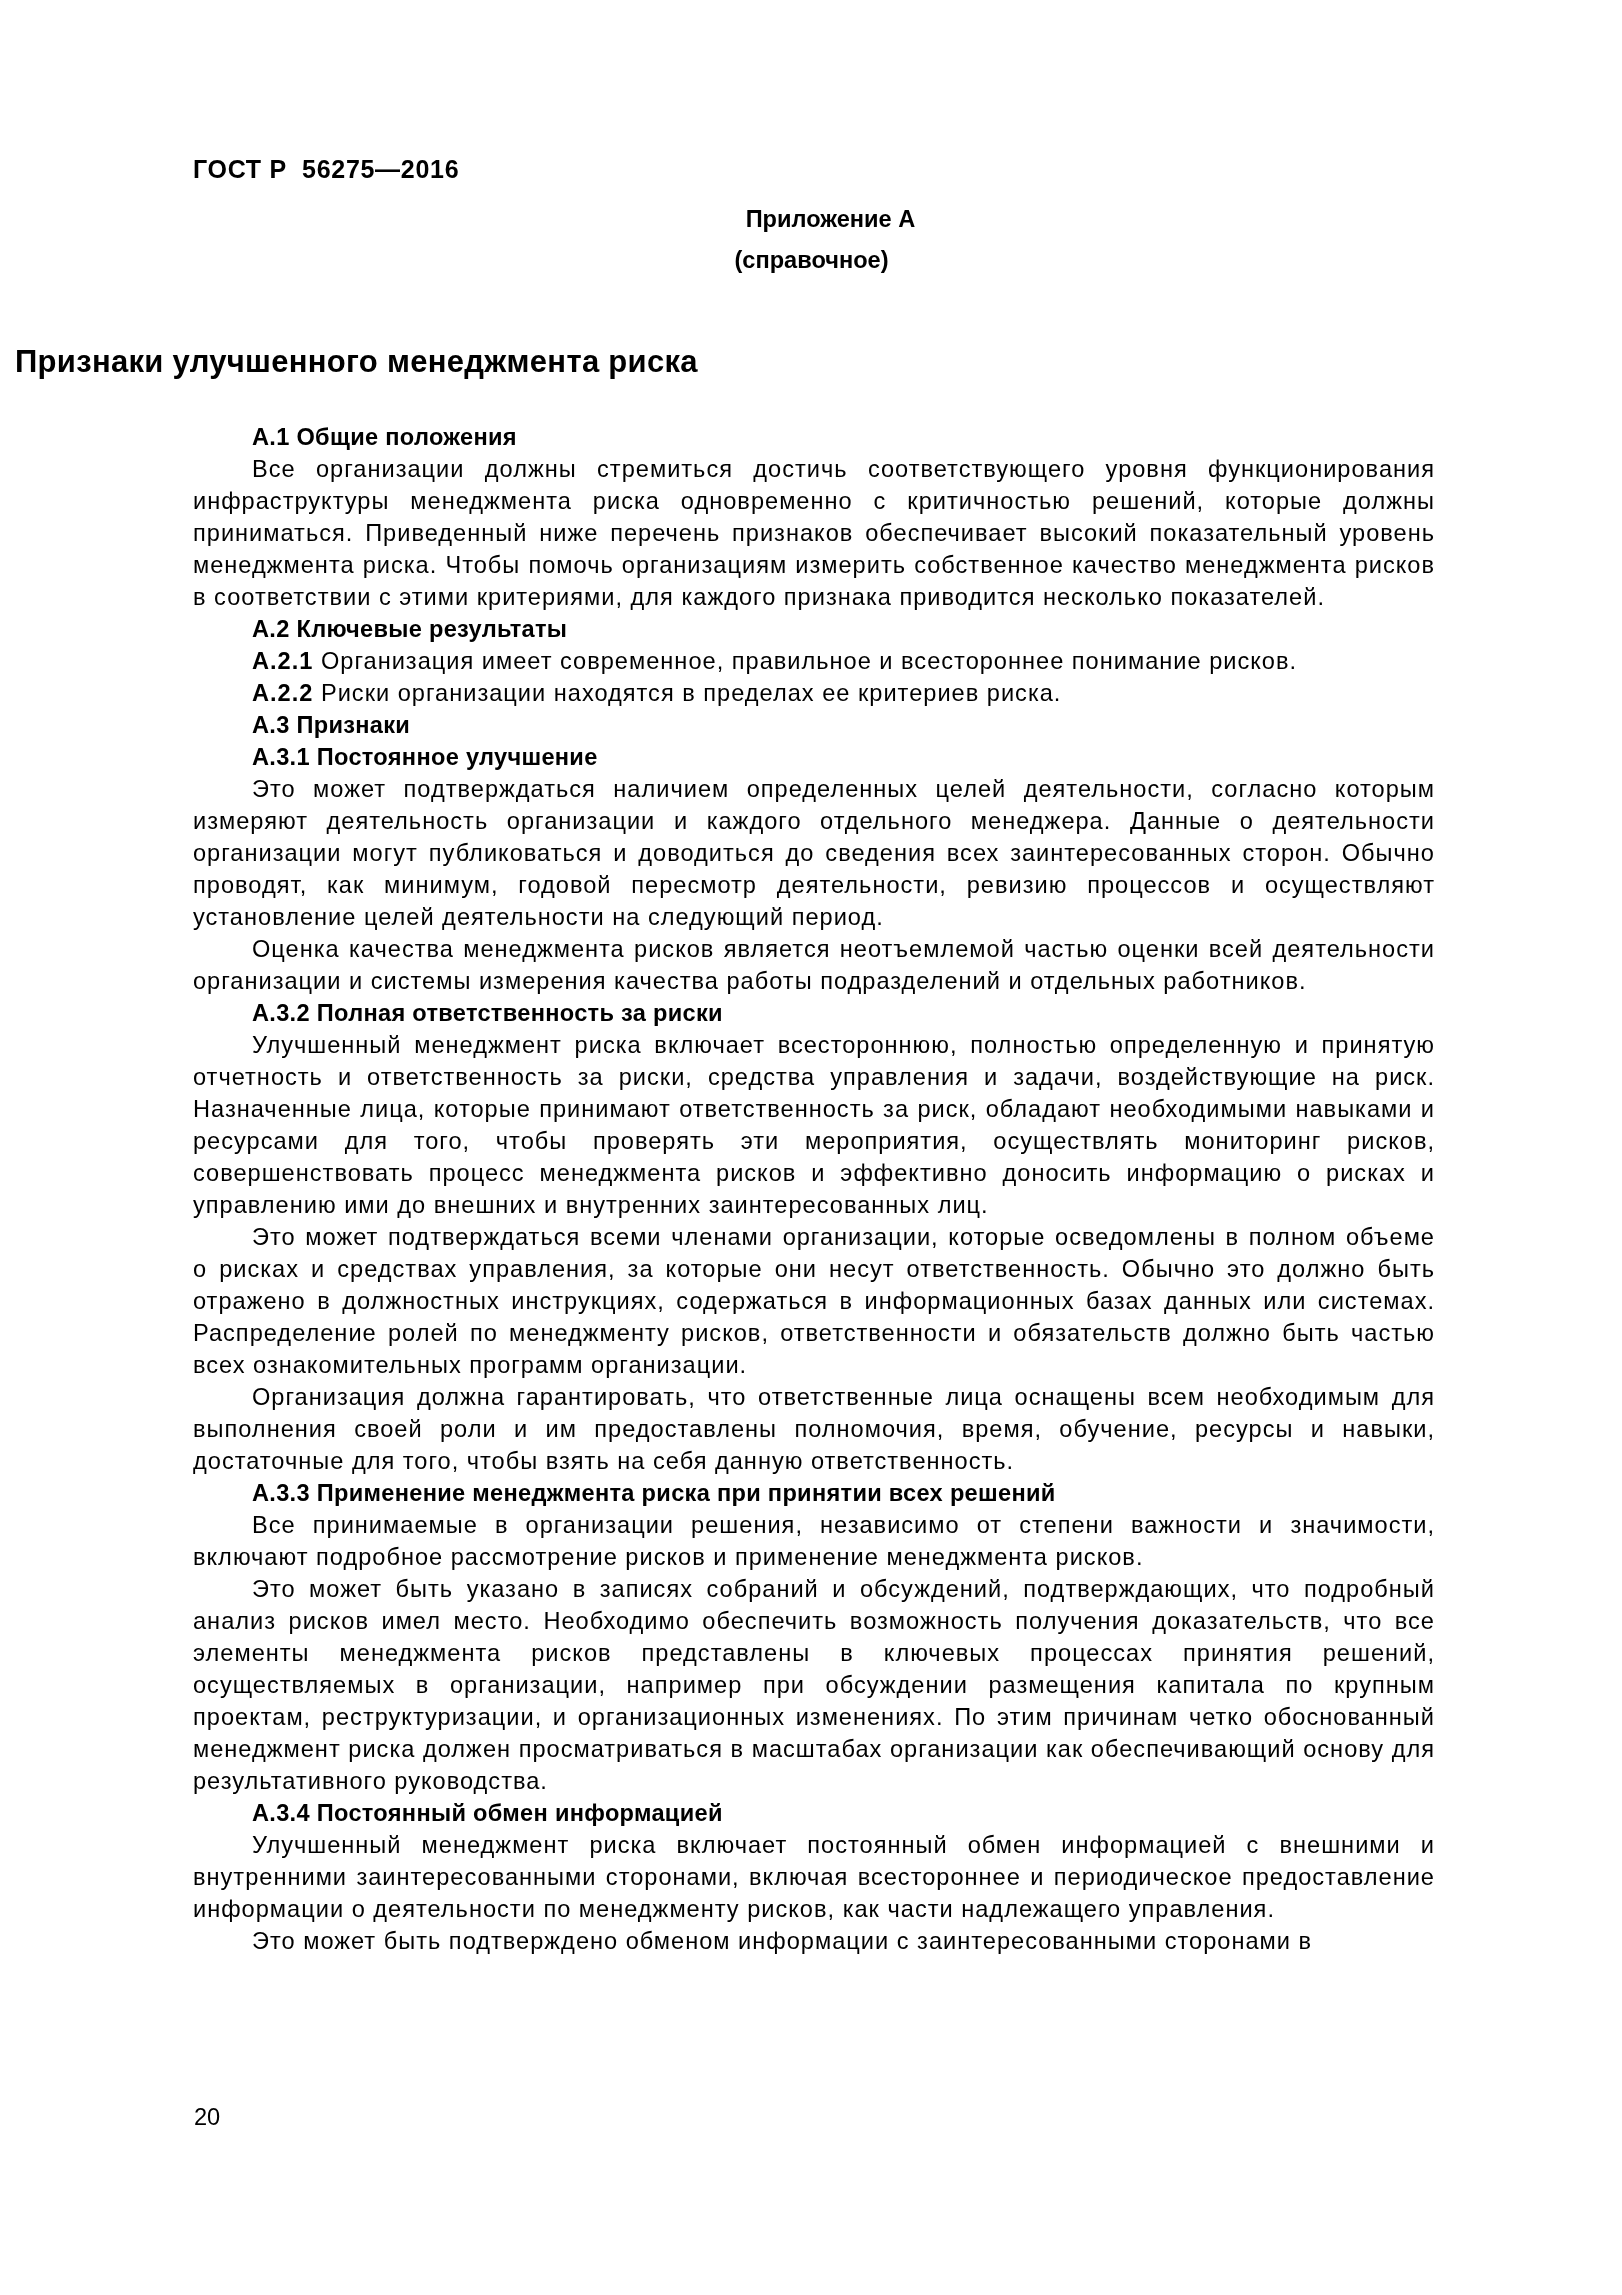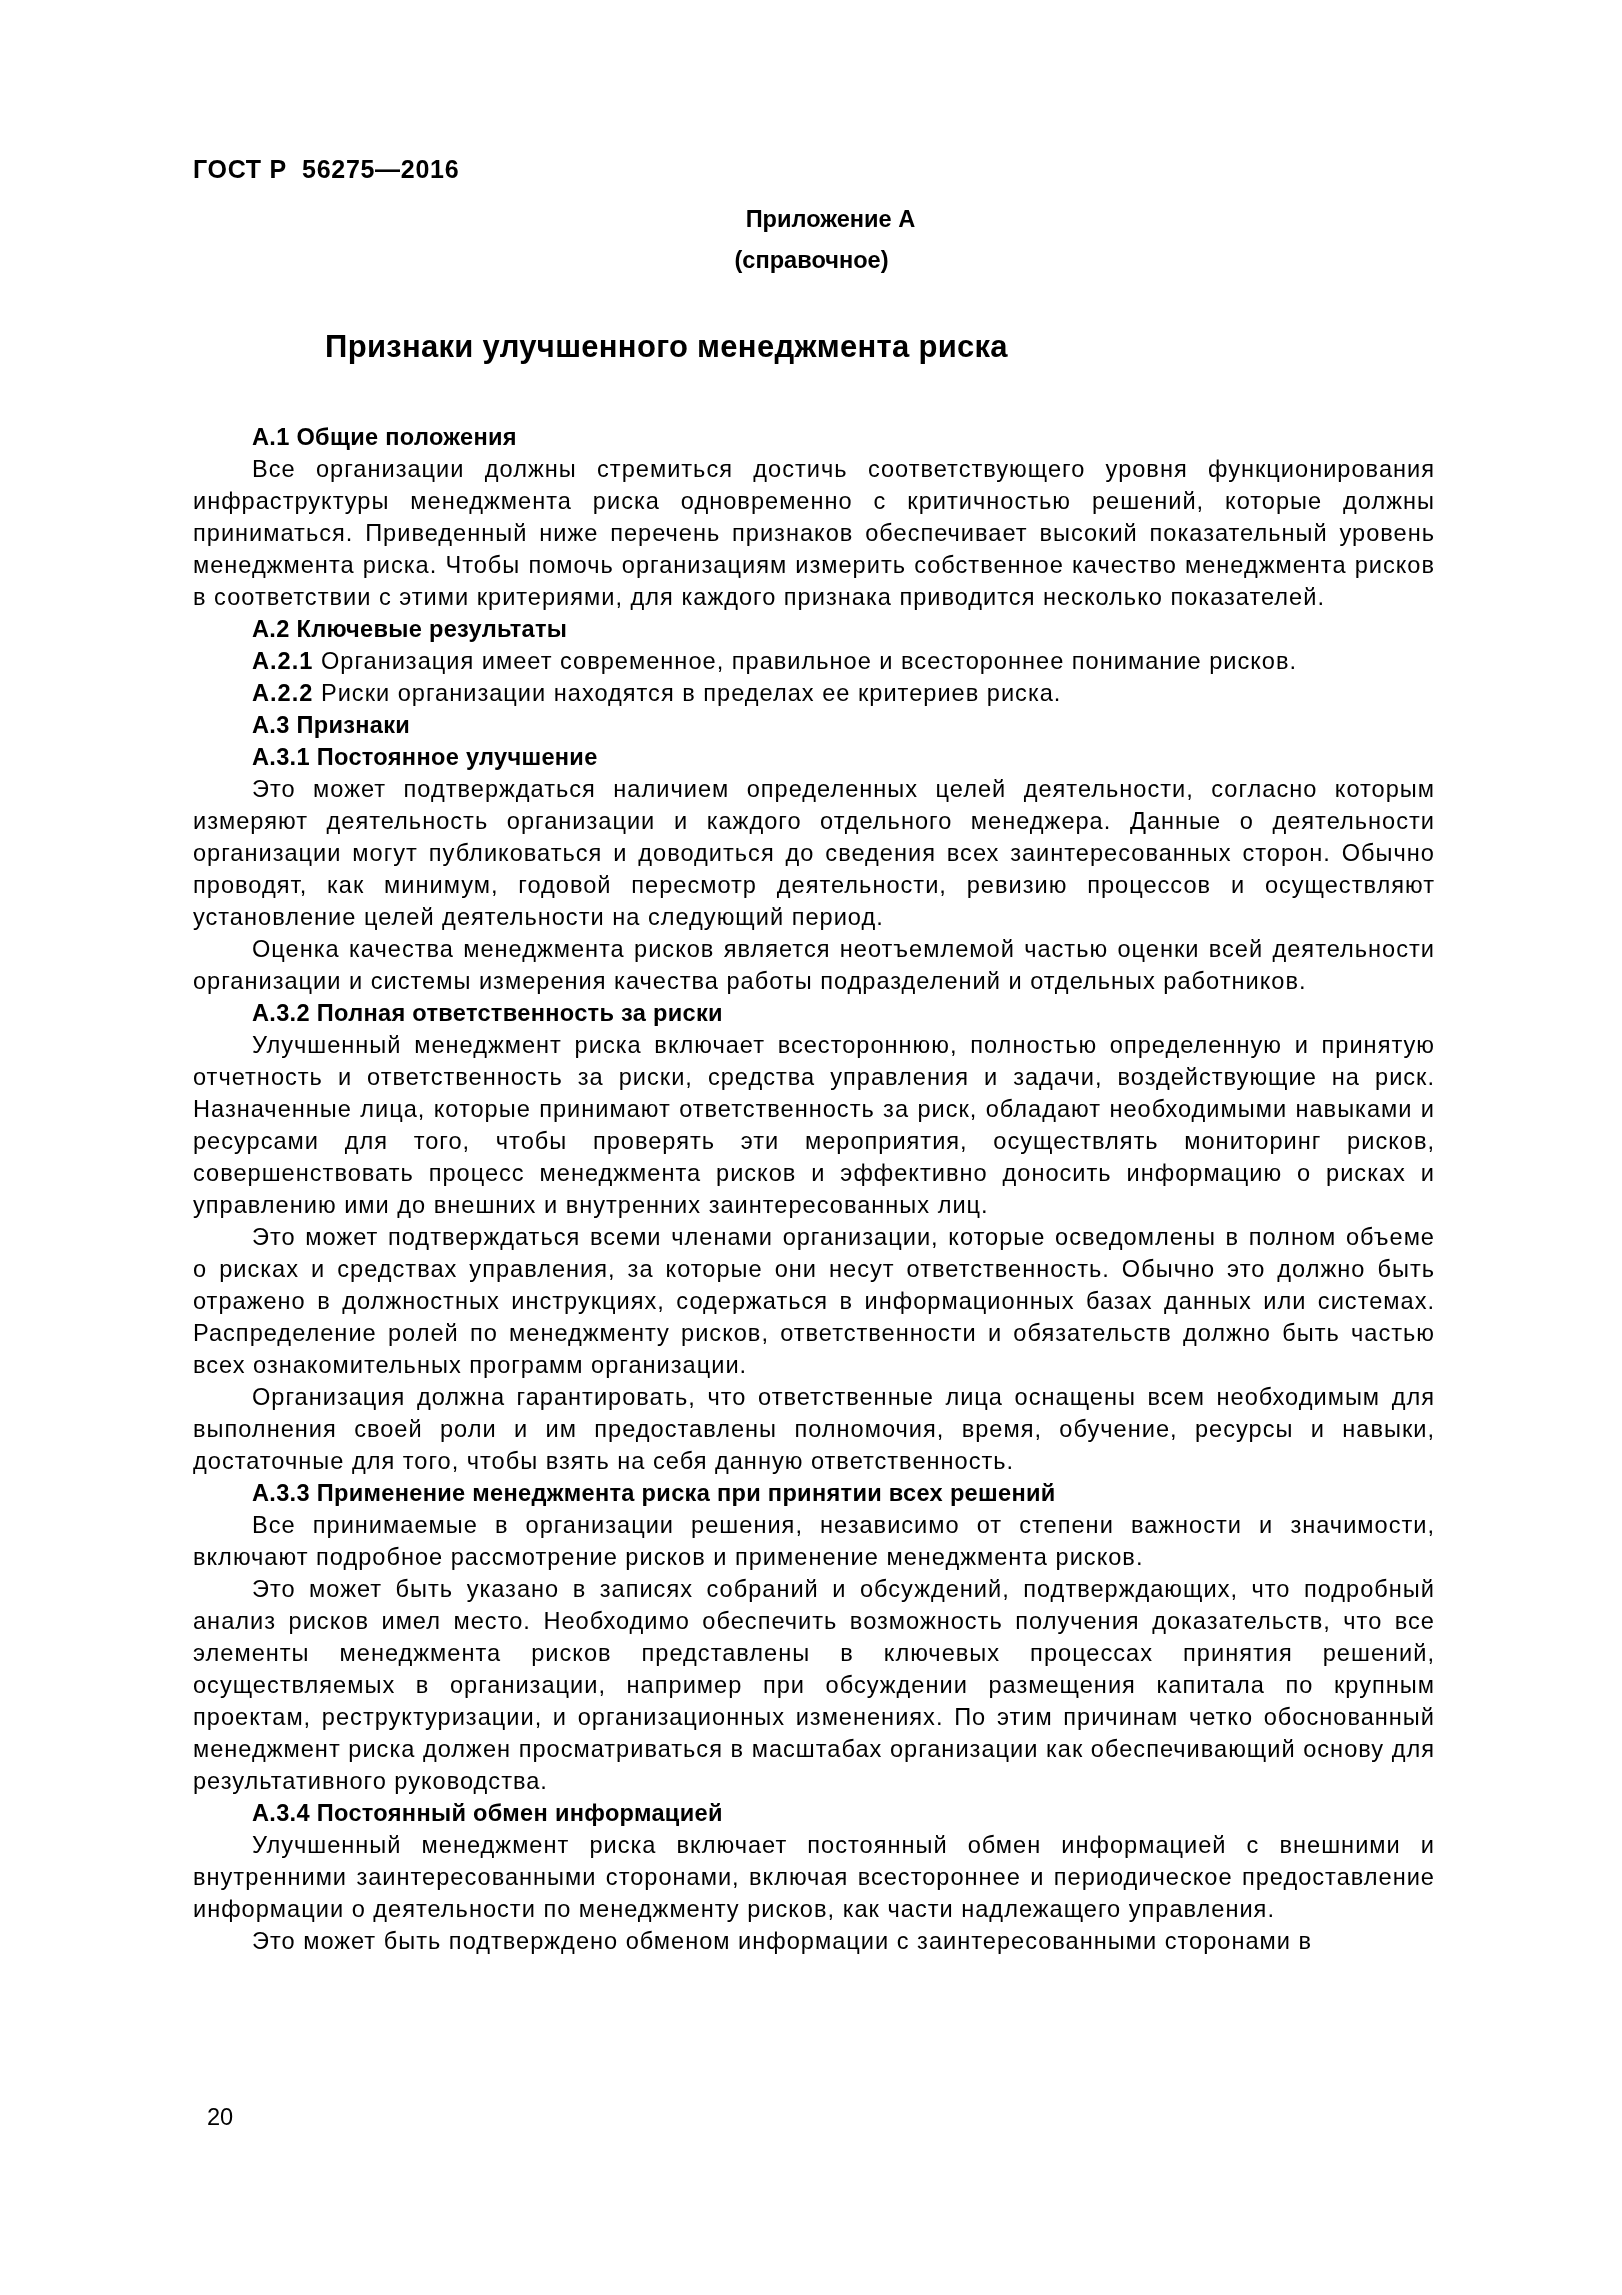--- a/index.html
+++ b/index.html
@@ -46,22 +46,21 @@
     font-size: 23.6px;
     line-height: 1;
     font-weight: bold;
     margin-top: 8px;
   }
   .doc-title {
     position: absolute;
     left: 0;
     width: 1333px;
     top: 330px;
-    margin: 0;
-    text-align: center;
+    margin: 15px;
     font-size: 31px;
     line-height: 1.1;
     font-weight: bold;
     letter-spacing: 0.3px;
   }
   .doc-body {
     position: absolute;
     left: 193px;
     width: 1242px;
     top: 421px;
@@ -84,21 +83,21 @@
   .block.h {
     text-align: left;
     font-weight: bold;
     letter-spacing: 0.3px;
   }
   .block .num {
     font-weight: bold;
   }
   .page-number {
     position: absolute;
-    left: 207px;
+    left: 194px;
     top: 2106px;
     font-size: 23.6px;
     line-height: 1;
   }
 </style>
 </head>
 <body>
 
 <div class="page">
   <div class="gost-code">ГОСТ Р  56275—2016</div>

